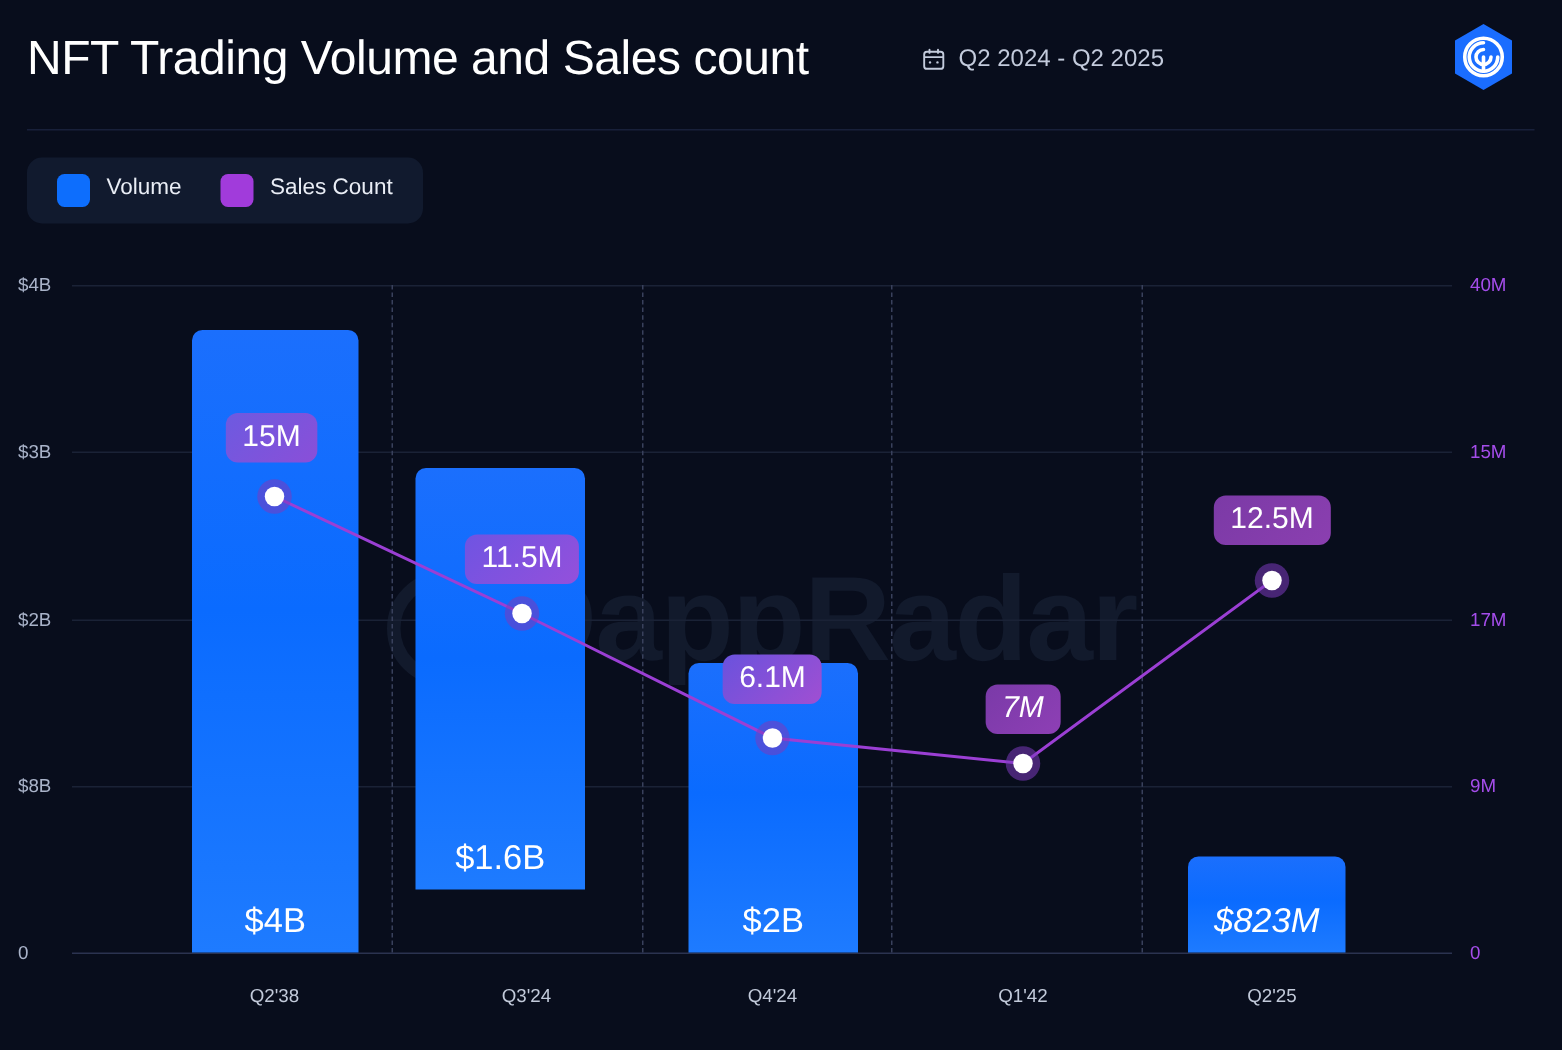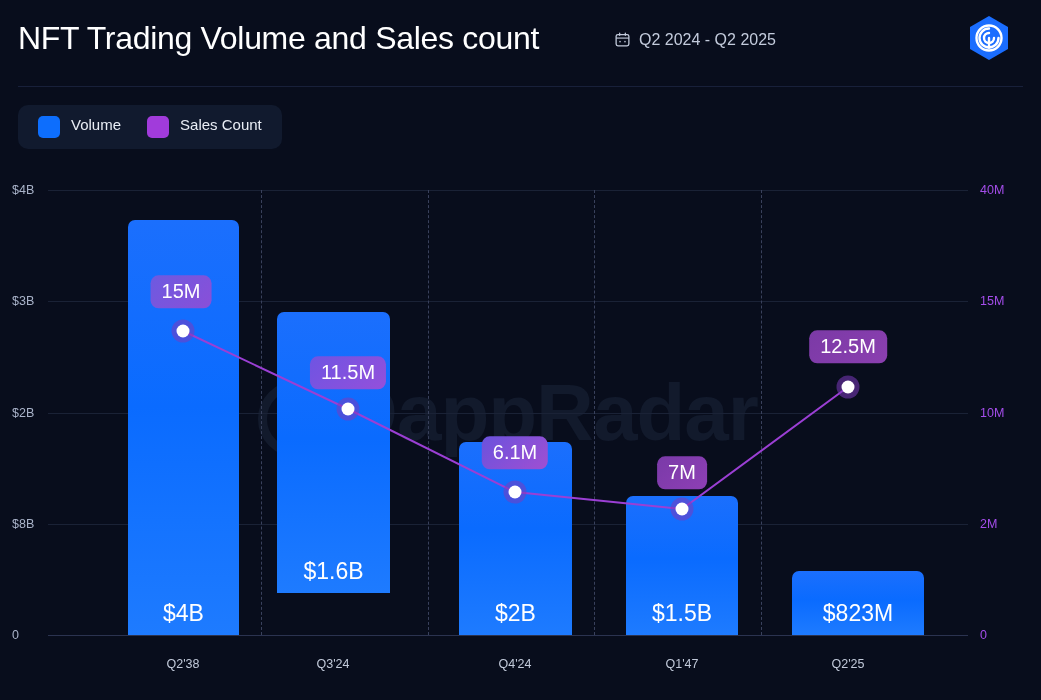--- a/index.html
+++ b/index.html
@@ -202,28 +202,28 @@
   <div class="plot">
 
     <div class="ytick-l" style="top:30px">$4B</div>
     <div class="ytick-l" style="top:141.25px">$3B</div>
     <div class="ytick-l" style="top:252.5px">$2B</div>
     <div class="ytick-l" style="top:363.75px">$8B</div>
     <div class="ytick-l" style="top:475px">0</div>
 
     <div class="ytick-r" style="top:30px">40M</div>
     <div class="ytick-r" style="top:141.25px">15M</div>
-    <div class="ytick-r" style="top:252.5px">10M</div>
-    <div class="ytick-r" style="top:363.75px">2M</div>
+    <div class="ytick-r" style="top:252.5px">17M</div>
+    <div class="ytick-r" style="top:363.75px">9M</div>
     <div class="ytick-r" style="top:475px">0</div>
 
     <div class="xtick" style="left:183px">Q2'38</div>
-    <div class="xtick" style="left:333px">Q3'24</div>
+    <div class="xtick" style="left:351px">Q3'24</div>
     <div class="xtick" style="left:515px">Q4'24</div>
-    <div class="xtick" style="left:682px">Q1'47</div>
+    <div class="xtick" style="left:682px">Q1'42</div>
     <div class="xtick" style="left:848px">Q2'25</div>
 
     <div class="plot-area">
 
       <div class="watermark">
         <span class="wm-mark"></span>
         <span>DappRadar</span>
       </div>
 
       <div class="gridline" style="top:0px"></div>
@@ -239,40 +239,37 @@
 
       <div class="bar" style="left:80px; width:111px; top:30px; height:415px;">
         <div class="bar-value">$4B</div>
       </div>
       <div class="bar" style="left:229px; width:113px; top:122px; height:281px;">
         <div class="bar-value">$1.6B</div>
       </div>
       <div class="bar" style="left:411px; width:113px; top:252px; height:193px;">
         <div class="bar-value">$2B</div>
       </div>
-      <div class="bar" style="left:578px; width:112px; top:306px; height:139px;">
-        <div class="bar-value">$1.5B</div>
-      </div>
-      <div class="bar" style="left:744px; width:132px; top:381px; height:64px;">
+      <div class="bar" style="left:744px; width:105px; top:381px; height:64px;font-style:italic;">
         <div class="bar-value">$823M</div>
       </div>
 
       <div class="lineholder">
         <svg width="920" height="445" viewBox="0 0 920 445">
           <polyline points="135,141 300,219 467,302 634,319 800,197" fill="none" stroke="#9b3fd4" stroke-width="2"></polyline>
         </svg>
 
         <div class="dot" style="left:135px; top:141px;"></div>
         <div class="dot" style="left:300px; top:219px;"></div>
         <div class="dot" style="left:467px; top:302px;"></div>
         <div class="dot" style="left:634px; top:319px;"></div>
         <div class="dot" style="left:800px; top:197px;"></div>
 
         <div class="pt-label g1" style="left:133px; top:102px;">15M</div>
         <div class="pt-label g2" style="left:300px; top:183px;">11.5M</div>
         <div class="pt-label g3" style="left:467px; top:263px;">6.1M</div>
-        <div class="pt-label g4" style="left:634px; top:283px;">7M</div>
+        <div class="pt-label g4" style="left:634px; top:283px;font-style:italic;">7M</div>
         <div class="pt-label g5" style="left:800px; top:157px;">12.5M</div>
       </div>
 
     </div>
   </div>
 </div>
 
 </body></html>

